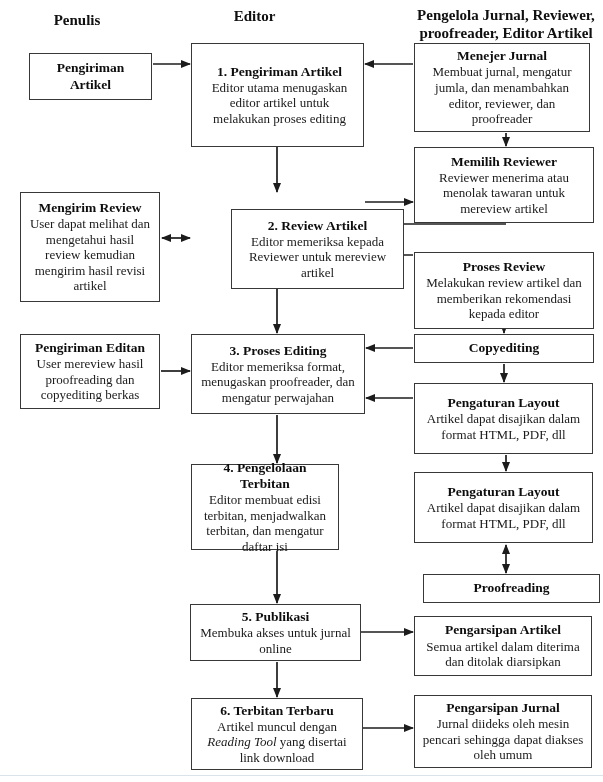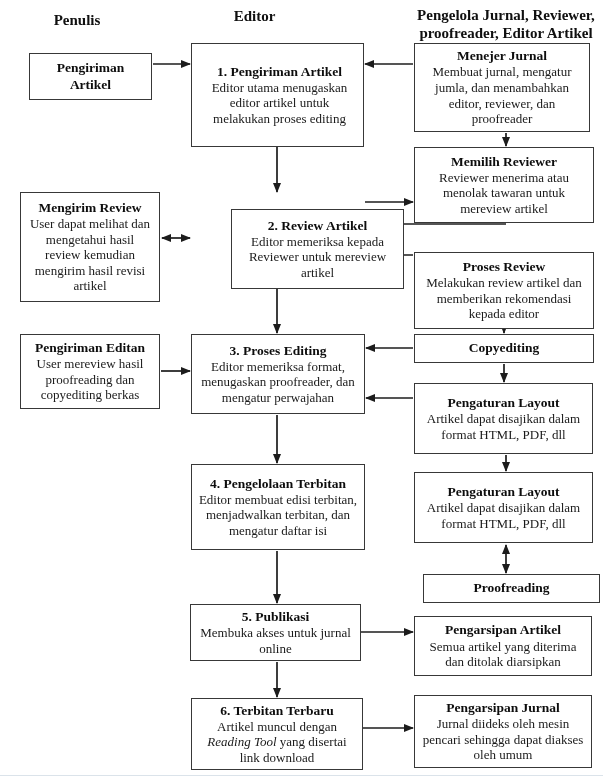--- a/index.html
+++ b/index.html
@@ -90,21 +90,21 @@
   <div class="box" style="left:191px; top:209px; width:173px; height:80px;margin-left:40px;">
     <div class="title">2. Review Artikel</div>
     <div class="body">Editor memeriksa kepada Reviewer untuk mereview artikel</div>
   </div>
 
   <div class="box" style="left:191px; top:334px; width:174px; height:80px;">
     <div class="title">3. Proses Editing</div>
     <div class="body">Editor memeriksa format, menugaskan proofreader, dan mengatur perwajahan</div>
   </div>
 
-  <div class="box" style="left:191px; top:464px; width:174px; height:86px;">
+  <div class="box" style="left:191px; top:464px; width:148px; height:86px;">
     <div class="title">4. Pengelolaan Terbitan</div>
     <div class="body">Editor membuat edisi terbitan, menjadwalkan terbitan, dan mengatur daftar isi</div>
   </div>
 
   <div class="box" style="left:190px; top:604px; width:171px; height:57px;">
     <div class="title">5. Publikasi</div>
     <div class="body">Membuka akses untuk jurnal online</div>
   </div>
 
   <div class="box" style="left:191px; top:698px; width:172px; height:72px;">
@@ -140,21 +140,21 @@
     <div class="title">Pengaturan Layout</div>
     <div class="body">Artikel dapat disajikan dalam format HTML, PDF, dll</div>
   </div>
 
   <div class="box" style="left:416px; top:574px; width:177px; height:29px;margin-left:7px;">
     <div class="title">Proofreading</div>
   </div>
 
   <div class="box" style="left:414px; top:616px; width:178px; height:60px;">
     <div class="title">Pengarsipan Artikel</div>
-    <div class="body">Semua artikel yang diterima dan ditolak diarsipkan</div>
+    <div class="body">Semua artikel dalam diterima dan ditolak diarsipkan</div>
   </div>
 
   <div class="box" style="left:414px; top:695px; width:178px; height:73px;">
     <div class="title">Pengarsipan Jurnal</div>
     <div class="body">Jurnal diideks oleh mesin pencari sehingga dapat diakses oleh umum</div>
   </div>
 
   <div class="page-edge" style="top:775px;"></div>
 </div>
 

